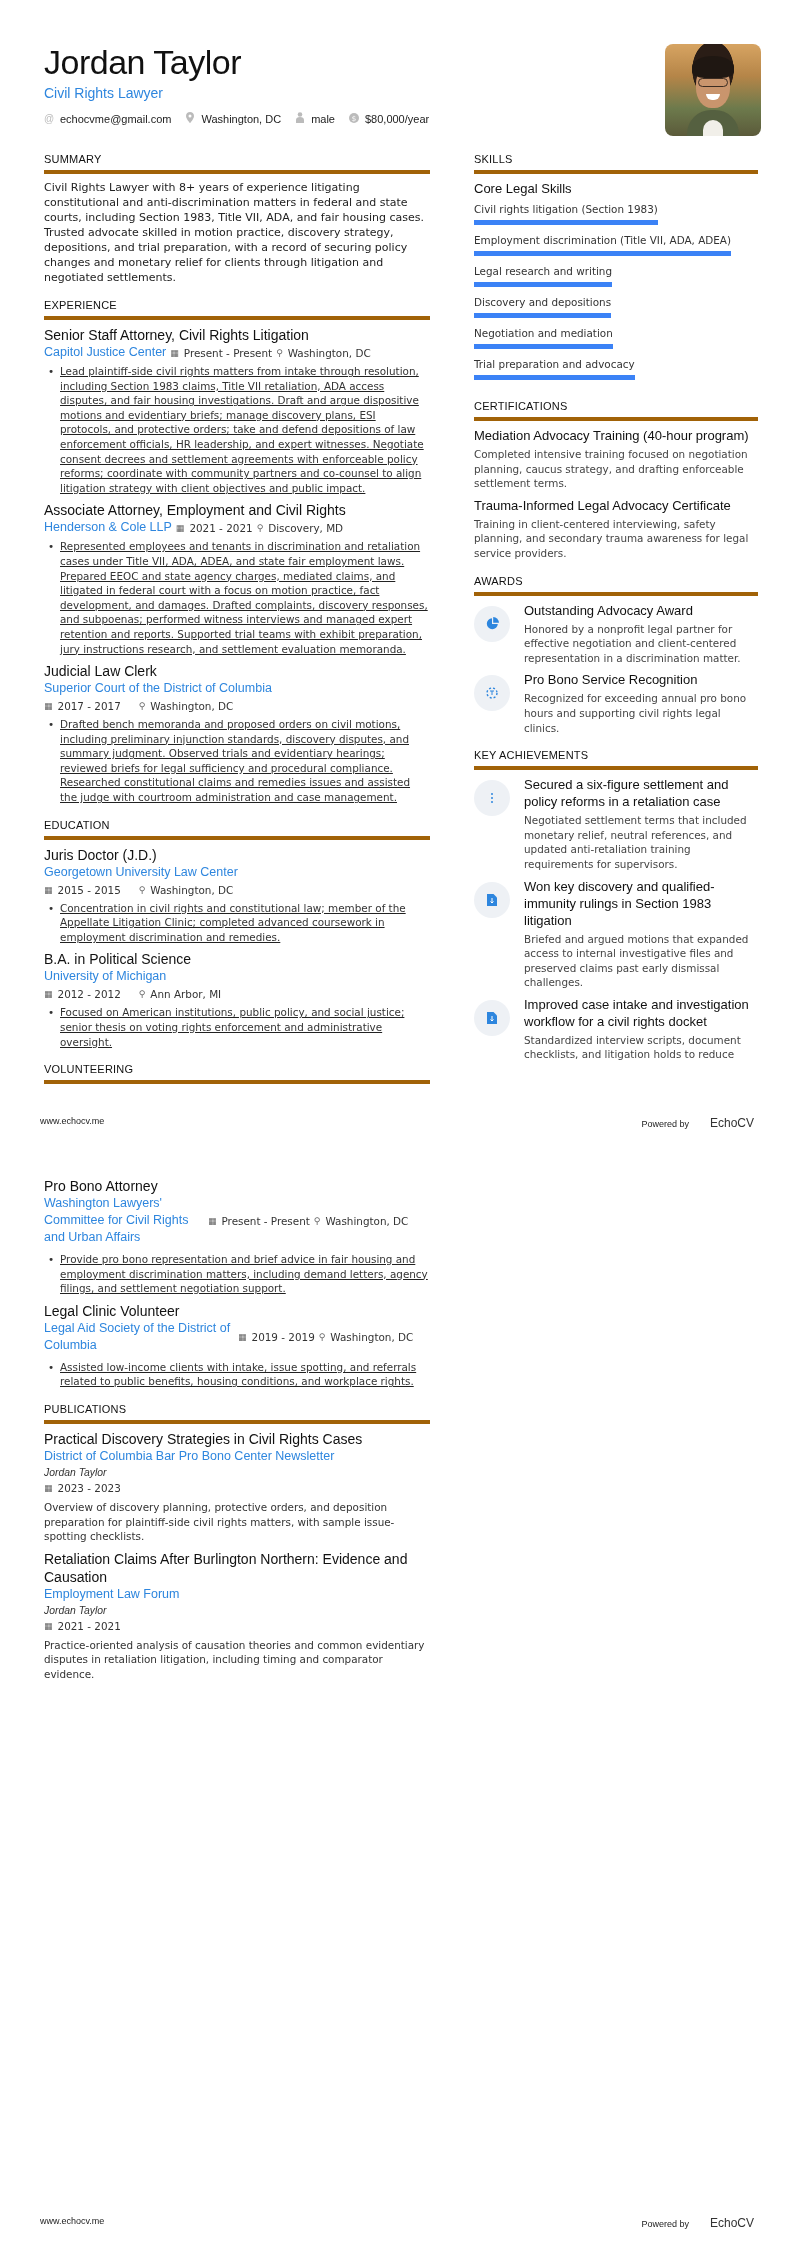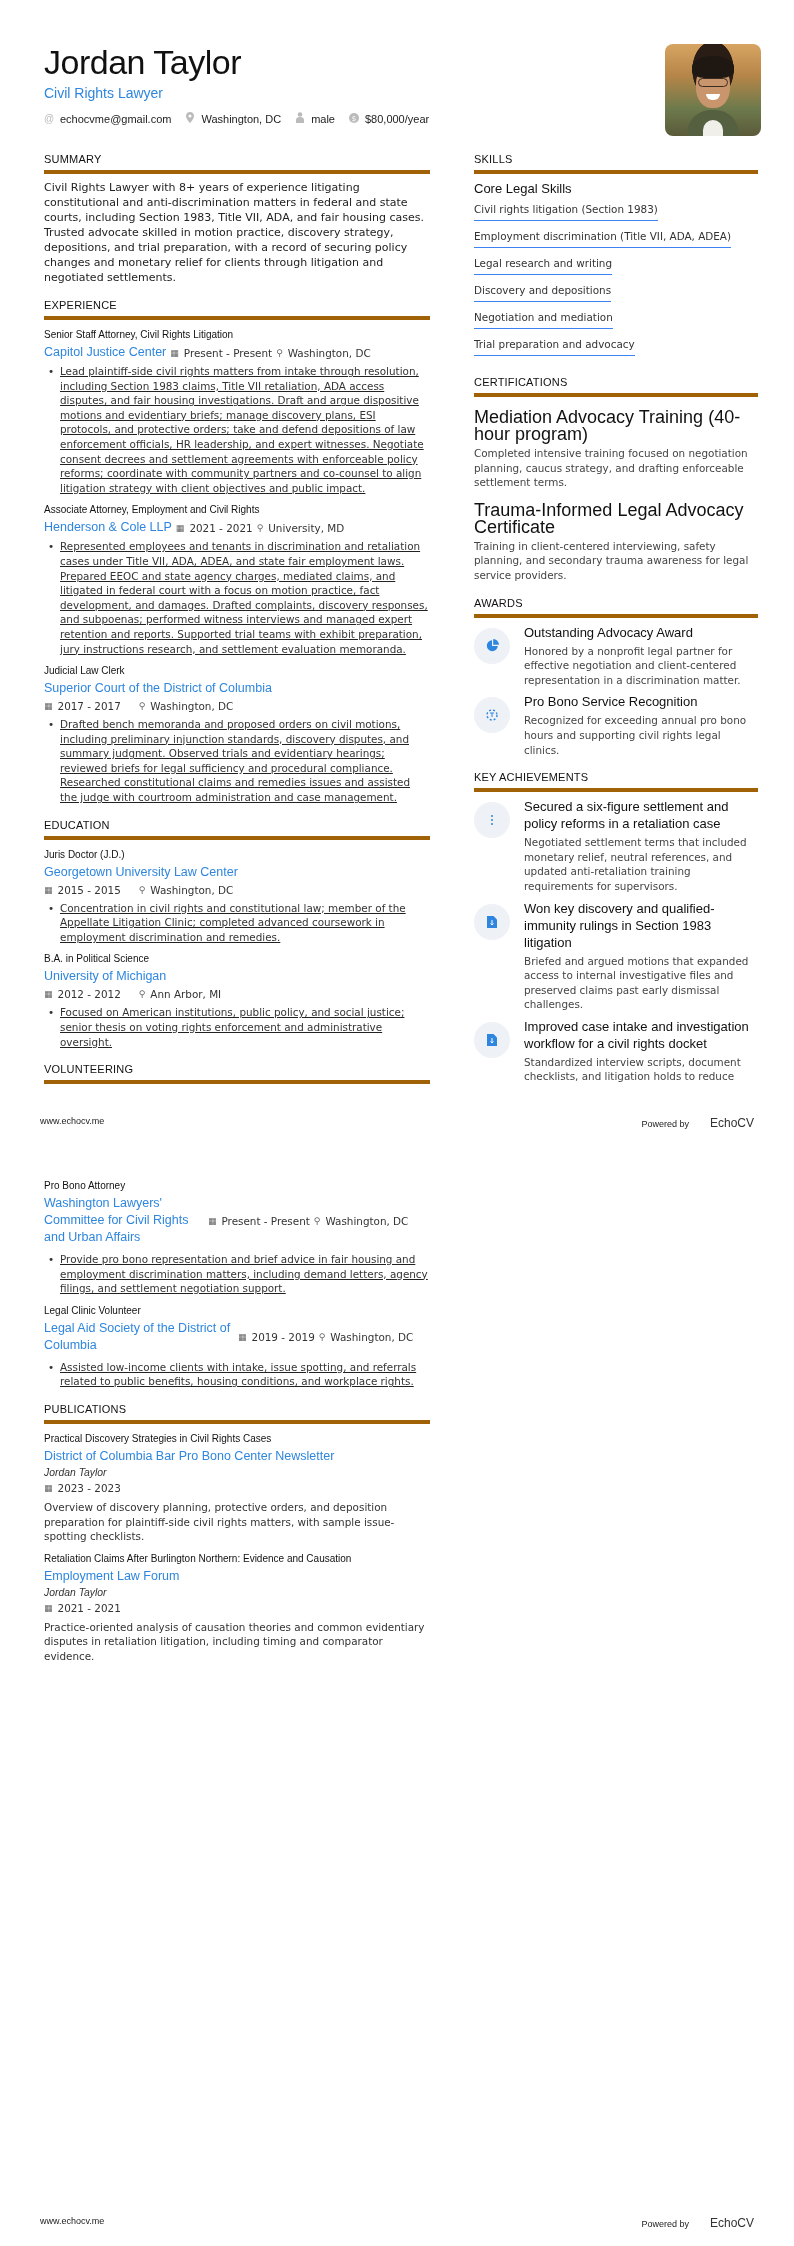--- a/index.html
+++ b/index.html
@@ -31,38 +31,38 @@
     
     .col-left { position: absolute; left: 44px; width: 386px; }
     .col-right { position: absolute; left: 474px; width: 284px; }
 
     .section-title { font-family: "Liberation Sans", sans-serif; font-size: 11px; color: #111; letter-spacing: 0.2px; padding-bottom: 4px; border-bottom: 4px solid #a16207; margin-bottom: 6px; line-height: 13px; }
     .section { margin-bottom: 14px; }
 
     .summary-text { font-size: 11px; line-height: 15px; color: #222; }
 
     .entry { margin-bottom: 6px; }
-    .entry-title { font-family: "Liberation Sans", sans-serif; font-size: 10px; color: #111; line-height: 18px; }
+    .entry-title { font-family: "Liberation Sans", sans-serif; font-size: 14px; color: #111; line-height: 18px; }
     .entry-org-row { display: flex; align-items: center; gap: 4px; }
     .entry-org { font-family: "Liberation Sans", sans-serif; font-size: 12.5px; color: #2e86de; line-height: 17px; }
     .entry-org.wrap { width: 160px; }
     .entry-org.wrap2 { width: 190px; }
     .meta { display: flex; align-items: center; gap: 5px; font-size: 10.4px; color: #333; line-height: 16px; white-space: nowrap; }
     .meta-icon { color: #666; font-size: 9px; }
     .meta-line { display: flex; gap: 18px; margin-top: 1px; }
     .bullets { margin-top: 3px; padding-left: 16px; text-decoration: underline; }
     .bullets li { font-size: 10.4px; line-height: 14.6px; color: #333; list-style: none; position: relative; }
     .bullets li::before { content: "•"; position: absolute; left: -12px; top: 0; color: #333; }
 
     
     .skill-group { font-family: "Liberation Sans", sans-serif; font-size: 13px; color: #111; line-height: 18px; margin-bottom: 2px; }
-    .skill-item { display: inline-block; font-size: 10.4px; color: #333; padding: 3px 0 4px 0; border-bottom: 1px solid #3b82f6; margin-bottom: 6px; line-height: 13px; }
+    .skill-item { display: inline-block; font-size: 10.4px; color: #333; padding: 3px 0 4px 0; border-bottom: 5px solid #3b82f6; margin-bottom: 6px; line-height: 13px; }
     .skill-list { display: flex; flex-direction: column; align-items: flex-start; }
 
-    .cert-title { font-family: "Liberation Sans", sans-serif; font-size: 18px; color: #111; line-height: 17px; margin-top: 12px; }
+    .cert-title { font-family: "Liberation Sans", sans-serif; font-size: 13px; color: #111; line-height: 17px; margin-top: 6px; }
     .cert-desc { font-size: 10.4px; color: #444; line-height: 14.6px; margin-top: 3px; margin-bottom: 6px; }
 
     .icon-entry { display: flex; gap: 14px; margin-bottom: 6px; }
     .icon-circle { width: 36px; height: 36px; border-radius: 50%; background: #eef1f5; flex: 0 0 36px; display: flex; align-items: center; justify-content: center; color: #2e86de; font-size: 12px; margin-top: 4px; }
     .icon-body { flex: 1; }
     .icon-title { font-family: "Liberation Sans", sans-serif; font-size: 13px; color: #111; line-height: 17px; }
     .icon-desc { font-size: 10.4px; color: #444; line-height: 14.6px; margin-top: 3px; }
 
     .pub-author { font-family: "Liberation Sans", sans-serif; font-size: 10.4px; color: #333; font-style: italic; line-height: 15px; }
     .pub-desc { font-size: 10.4px; color: #333; line-height: 14.6px; margin-top: 4px; }
@@ -153,21 +153,21 @@
       <div class="entry">
         <div class="entry-title">Associate Attorney, Employment and Civil Rights</div>
         <div class="entry-org-row">
           <span class="entry-org">Henderson &amp; Cole LLP</span>
           <span class="meta">
               <span class="meta-icon">▦</span>
               <span>2021 - 2021</span>
             </span>
           <span class="meta">
               <span class="meta-icon">⚲</span>
-              <span>University, MD</span>
+              <span>Discovery, MD</span>
             </span>
         </div>
         <ul class="bullets">
           <li>Represented employees and tenants in discrimination and retaliation cases under Title VII, ADA, ADEA, and state fair employment laws. Prepared EEOC and state agency charges, mediated claims, and litigated in federal court with a focus on motion practice, fact development, and damages. Drafted complaints, discovery responses, and subpoenas; performed witness interviews and managed expert retention and reports. Supported trial teams with exhibit preparation, jury instructions research, and settlement evaluation memoranda.</li>
         </ul>
       </div>
 
       <div class="entry">
         <div class="entry-title">Judicial Law Clerk</div>
         <div class="entry-org">Superior Court of the District of Columbia</div>

